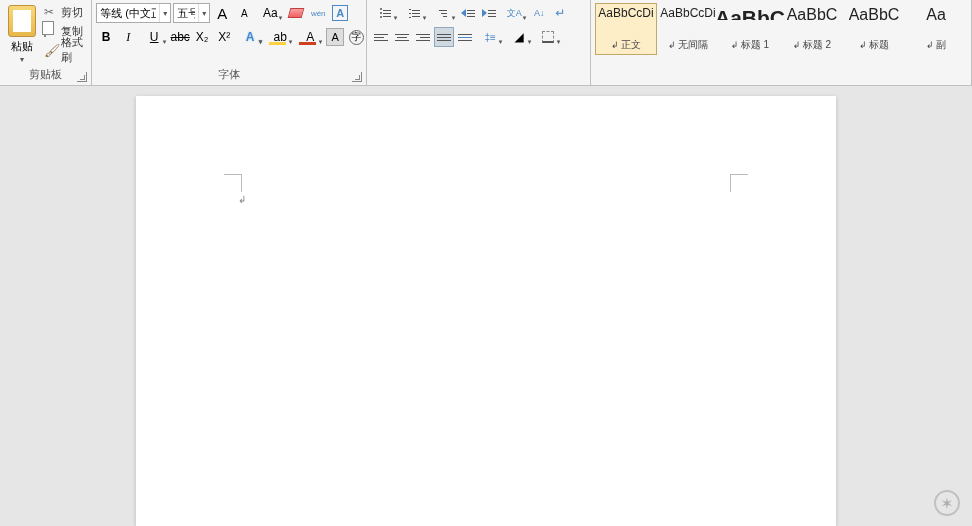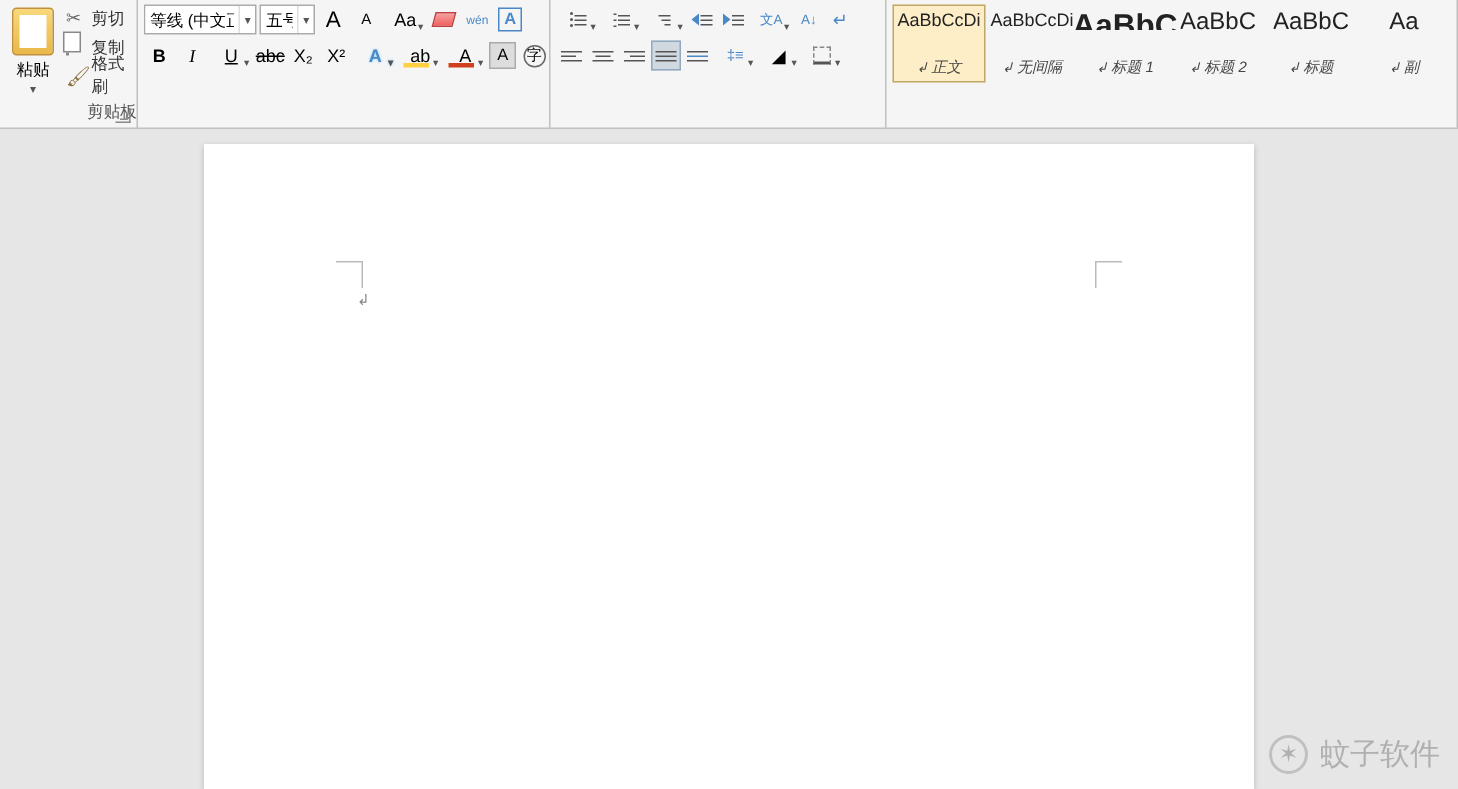--- a/index.html
+++ b/index.html
@@ -1,21 +1,21 @@
 <!DOCTYPE html>
 <html><head>
 <meta charset="utf-8">
 <style>
 * { margin: 0; padding: 0; box-sizing: border-box; font-family: "Microsoft YaHei", Arial, sans-serif; }
 body { background: #e6e6e6; width: 972px; height: 526px; overflow: hidden; position: relative; }
 
 .ribbon { background: #f5f5f5; border-bottom: 1px solid #c0c0c0; height: 86px; display: flex; }
 .group { border-right: 1px solid #c0c0c0; display: flex; flex-direction: column; height: 86px; }
 .group-body { flex: 1; display: flex; align-items: flex-start; padding: 3px 4px 0 4px; }
-.group-label { text-align: right; font-size: 11px; color: #555; padding: 2px 0 4px 0; position: relative; }
+.group-label { text-align: center; font-size: 11px; color: #555; padding: 2px 0 4px 0; position: relative; }
 .launcher { position: absolute; right: 4px; bottom: 4px; width: 10px; height: 10px; border: 1px solid #888; border-top: none; border-left: none; cursor: pointer; }
 .launcher::after { content: ""; position: absolute; right: 1px; bottom: 1px; width: 4px; height: 4px; border-right: 1px solid #888; border-bottom: 1px solid #888; }
 
 
 .clip-main { display: flex; flex-direction: column; align-items: center; padding: 0 4px; }
 .clip-icon { width: 28px; height: 32px; background: linear-gradient(#f8d87a, #e8b84a); border: 1px solid #c09040; border-radius: 3px; position: relative; margin-top: 2px; }
 .clip-icon::before { content: ""; position: absolute; left: 4px; top: 4px; right: 4px; bottom: 4px; background: #fff; }
 .clip-side { display: flex; flex-direction: column; gap: 1px; }
 .mini-btn { display: flex; align-items: center; gap: 3px; font-size: 11px; color: #333; padding: 1px 4px; cursor: pointer; height: 18px; }
 .mini-ico { width: 14px; height: 14px; display: inline-block; }
@@ -67,21 +67,21 @@
 .indent-ico .tri.r { border-left: 5px solid #4a88c7; }
 
 
 .styles-group { flex: 1; }
 .styles-gallery { display: flex; gap: 0; padding: 2px 0; }
 .style-item { width: 62px; height: 52px; border: 1px solid transparent; display: flex; flex-direction: column; align-items: center; justify-content: center; cursor: pointer; padding: 2px; }
 .style-item.selected { border-color: #c0a868; background: #fdeec8; }
 .style-preview { font-size: 12px; color: #222; white-space: nowrap; overflow: hidden; }
 .style-preview.big { font-size: 21px; font-weight: bold; }
 .style-preview.med { font-size: 16px; }
-.style-name { font-size: 10px; color: #444; margin-top: 18px; font-style: italic; }
+.style-name { font-size: 10px; color: #444; margin-top: 18px; }
 .style-name .ret { font-size: 9px; }
 
 
 .doc-area { background: #e6e6e6; height: 440px; display: flex; justify-content: center; padding-top: 10px; }
 .page { width: 700px; height: 430px; background: #fff; box-shadow: 0 1px 4px rgba(0,0,0,0.2); position: relative; }
 .margin-mark { position: absolute; width: 18px; height: 18px; }
 .mm-tl { top: 78px; left: 88px; border-left: 1px solid #bbb; border-bottom: 1px solid #bbb; transform: rotate(180deg); }
 .mm-tr { top: 78px; right: 88px; border-right: 1px solid #bbb; border-bottom: 1px solid #bbb; transform: rotate(180deg); }
 .cursor-mark { position: absolute; top: 98px; left: 102px; font-size: 10px; color: #888; }
 
@@ -161,20 +161,24 @@
               <span>A</span>
               <span class="color-bar color-red"></span>
             </div>
           <div class="sq-btn" style="background:#ddd;border:1px solid #aaa;width:18px;height:18px;font-size:11px">A</div>
           <div class="sq-btn">
               <span style="border:1px solid #666;border-radius:50%;width:15px;height:15px;display:flex;align-items:center;justify-content:center;font-size:10px">字</span>
             </div>
         </div>
       </div>
     </div>
+    <div class="group-label">
+      <span>字体</span>
+      <span class="launcher"></span>
+    </div>
   </div>
 
   <div class="group" style="width:238px">
     <div class="group-body">
       <div class="para-rows">
         <div class="para-row">
           <div class="sq-btn dd">
               <span class="list-ico">
                 <span class="list-dots">
                   <i></i>
@@ -327,14 +331,13 @@
 <div class="doc-area">
   <div class="page">
     <div class="margin-mark mm-tl"></div>
     <div class="margin-mark mm-tr"></div>
     <div class="cursor-mark">↲</div>
   </div>
 </div>
 
 <div class="watermark">
   <span class="wm-icon">✶</span>
-  <span>蚊子软件</span>
 </div>
 
 </body></html>

